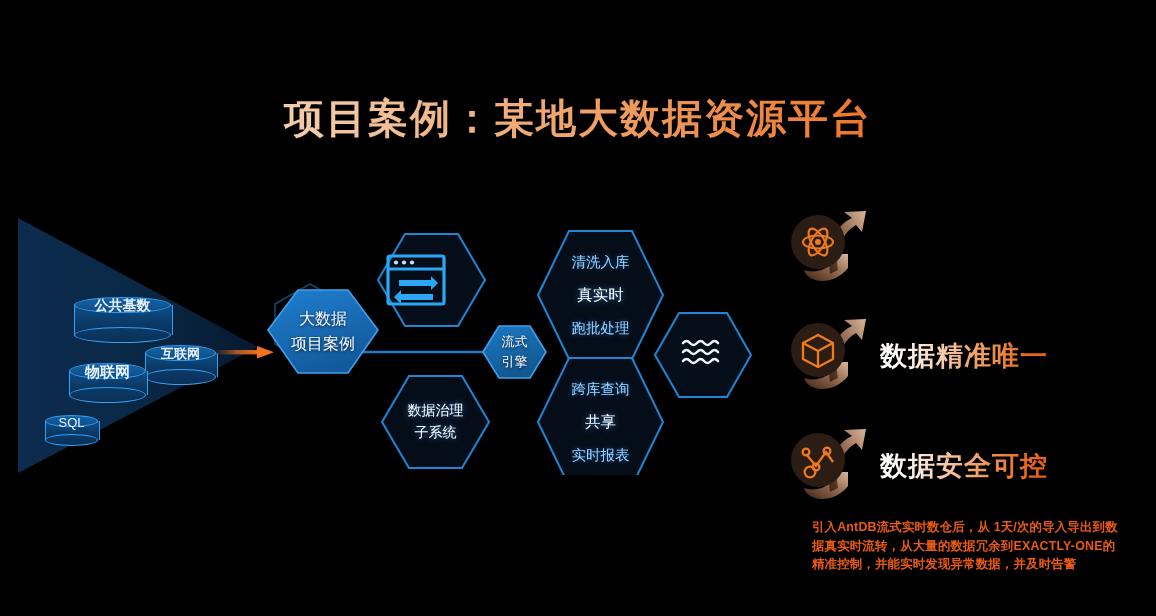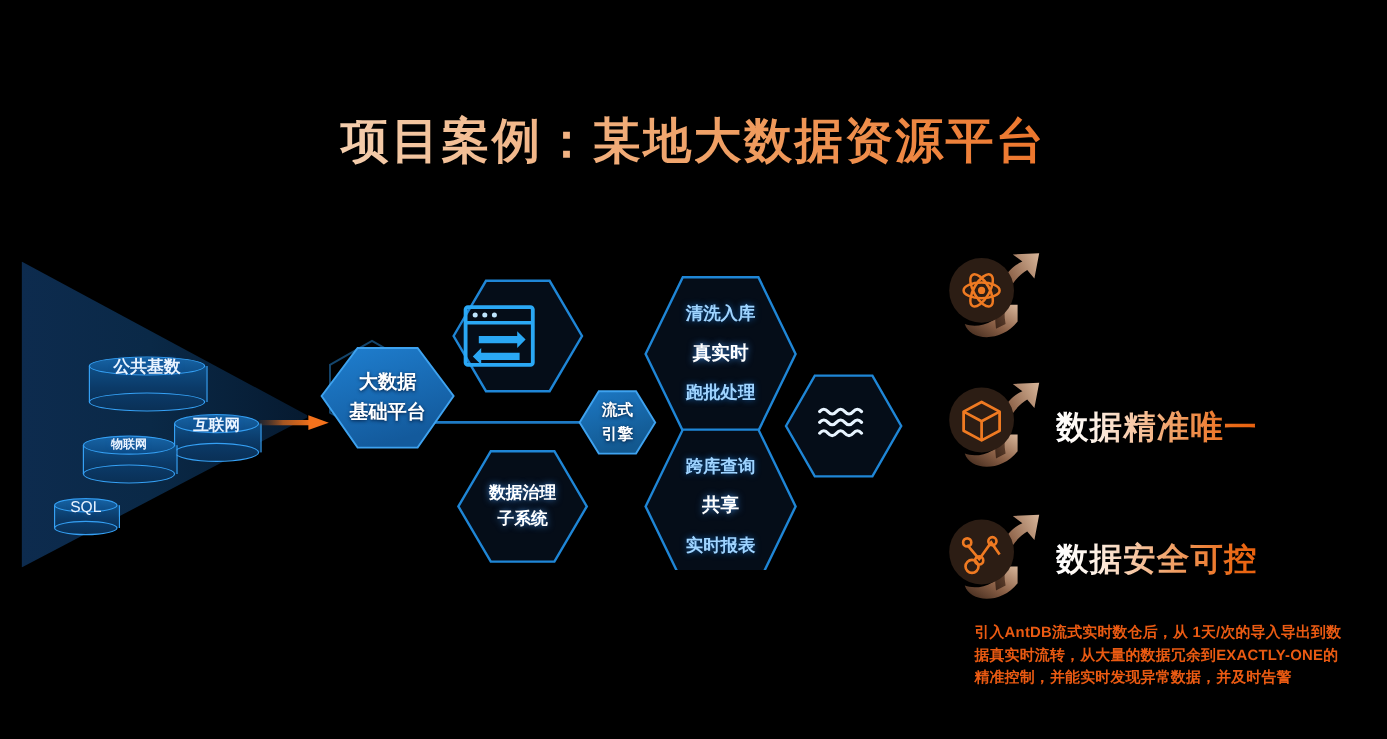--- a/index.html
+++ b/index.html
@@ -34,21 +34,21 @@
        display:flex;justify-content:center;z-index:3;}
 
   
   .feed-arrow{position:absolute;left:216px;top:344px;width:62px;height:16px;}
 
   
   .hexwrap{position:absolute;}
   .hexlbl{position:absolute;left:0;top:0;width:100%;height:100%;
        display:flex;flex-direction:column;align-items:center;justify-content:center;
        pointer-events:none;}
-  .hexlbl .l{font-weight:bold;line-height:1.55;white-space:nowrap;}
+  .hexlbl .l{font-weight:normal;line-height:1.55;white-space:nowrap;}
   .c-blue{color:#9fd4ff;text-shadow:0 0 5px rgba(20,110,200,.8);}
   .c-white{color:#ffffff;text-shadow:0 0 6px rgba(60,140,230,.9);}
   .c-solid{color:#ffffff;text-shadow:0 1px 3px rgba(0,20,50,.9);}
 
   
   .feature{position:absolute;left:786px;width:360px;height:80px;}
   .feat-icon{position:absolute;left:0;top:0;width:86px;height:78px;}
   .feat-text{position:absolute;left:94px;top:50%;transform:translateY(-50%);
      font-size:27px;font-weight:bold;letter-spacing:1px;white-space:nowrap;
      background:linear-gradient(90deg,#ffffff 0%,#fdf3ea 18%,#f0a066 58%,#ea6a17 88%,#e8600e 100%);
@@ -89,21 +89,21 @@
 
   <div class="cyl" style="left:145px;top:345px;width:71px;height:40px;font-size:13px;">
     <div class="body"></div>
     <div class="btm"></div>
     <div class="top"></div>
     <div class="lbl">
         <span>互联网</span>
       </div>
   </div>
 
-  <div class="cyl" style="left:69px;top:363px;width:77px;height:40px;font-size:10px;">
+  <div class="cyl" style="left:69px;top:363px;width:77px;height:40px;font-size:15px;">
     <div class="body"></div>
     <div class="btm"></div>
     <div class="top"></div>
     <div class="lbl">
         <span>物联网</span>
       </div>
   </div>
 
   <div class="cyl" style="left:45px;top:415px;width:53px;height:31px;font-size:13px;font-weight:normal;">
     <div class="body" style="top:6px;height:19px;"></div>
@@ -155,21 +155,21 @@
     <polygon points="283,85 314,21 377,21 408,85 377,149 314,149" fill="#050d18" stroke="#1f86d6" stroke-width="2"></polygon>
 
     <polygon points="283,212 314,148 377,148 408,212 377,276 314,276" fill="#050d18" stroke="#1f86d6" stroke-width="2"></polygon>
 
     <polygon points="400,145 424,103 472,103 496,145 472,187 424,187" fill="#050d18" stroke="#1f86d6" stroke-width="2"></polygon>
   </svg>
 
   <div class="hexwrap" style="left:268px;top:290px;width:110px;height:83px;">
     <div class="hexlbl">
       <span class="l c-solid" style="font-size:16px;">大数据</span>
-      <span class="l c-solid" style="font-size:16px;">基础平台</span>
+      <span class="l c-solid" style="font-size:16px;">项目案例</span>
     </div>
   </div>
 
   <svg style="position:absolute;left:385px;top:252px;width:62px;height:56px;" viewBox="0 0 62 56">
     <rect x="3" y="4" width="56" height="48" rx="2" fill="none" stroke="#2aa8f5" stroke-width="3.2"></rect>
     <line x1="3" y1="17" x2="59" y2="17" stroke="#2aa8f5" stroke-width="3"></line>
     <circle cx="11" cy="10.5" r="2.1" fill="#bfe6ff"></circle>
     <circle cx="19" cy="10.5" r="2.1" fill="#bfe6ff"></circle>
     <circle cx="27" cy="10.5" r="2.1" fill="#bfe6ff"></circle>
     <polygon points="14,28 46,28 46,24 53,31 46,38 46,34 14,34" fill="#2aa8f5"></polygon>

